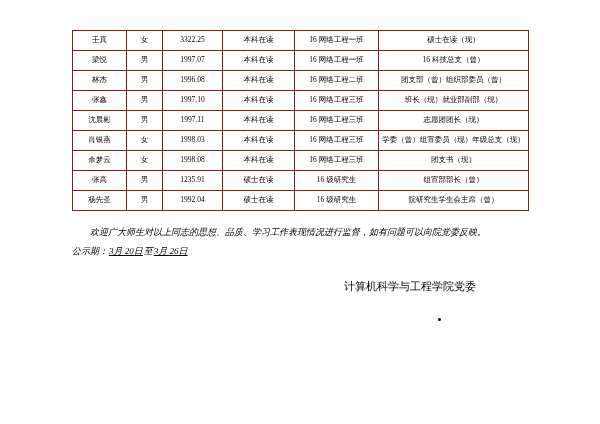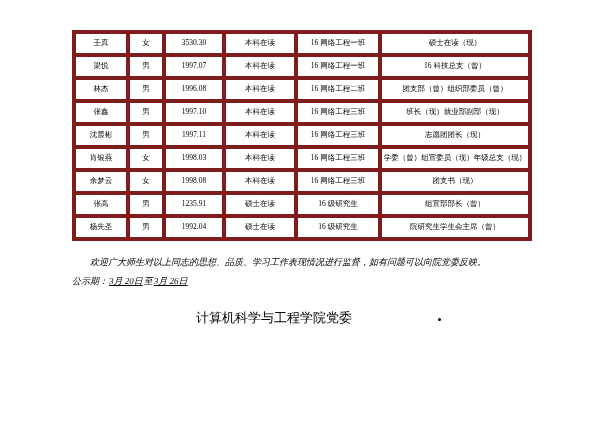--- a/index.html
+++ b/index.html
@@ -29,21 +29,21 @@
     top: 30px;
     width: 456px;
   }
   table.roster {
     border-collapse: collapse;
     table-layout: fixed;
     width: 456px;
     font-size: 7.5px;
   }
   table.roster td {
-    border: 4px solid #7f1d1d;
+    border: 1px solid #7f1d1d;
     height: 19px;
     text-align: center;
     vertical-align: middle;
     padding: 0 1px;
     line-height: 1.1;
     white-space: nowrap;
     overflow: hidden;
   }
   .col-name   { width: 54px; }
   .col-sex    { width: 36px; }
@@ -65,23 +65,23 @@
   }
   .notice-line2 {
     margin-top: 2px;
   }
   .u {
     text-decoration: underline;
     padding: 0 1px;
   }
   .signature {
     margin-top: 16px;
-    font-size: 13px;
+    font-size: 11px;
     line-height: 1.9;
-    text-align: center;
+    text-align: right;
     padding-right: 52px;
   }
   .sig-line {
     display: block;
   }
   .sig-date {
     padding-right: 14px;
   }
   .stray-dot {
     position: absolute;
@@ -106,21 +106,21 @@
         <col class="col-sex">
         <col class="col-date">
         <col class="col-status">
         <col class="col-class">
         <col class="col-post">
       </colgroup>
       <tbody>
         <tr>
           <td>壬真</td>
           <td>女</td>
-          <td>3530.30</td>
+          <td>3322.25</td>
           <td>本科在读</td>
           <td>16 网络工程一班</td>
           <td>硕士在读（现）</td>
         </tr>
         <tr>
           <td>梁悦</td>
           <td>男</td>
           <td>1997.07</td>
           <td>本科在读</td>
           <td>16 网络工程一班</td>

